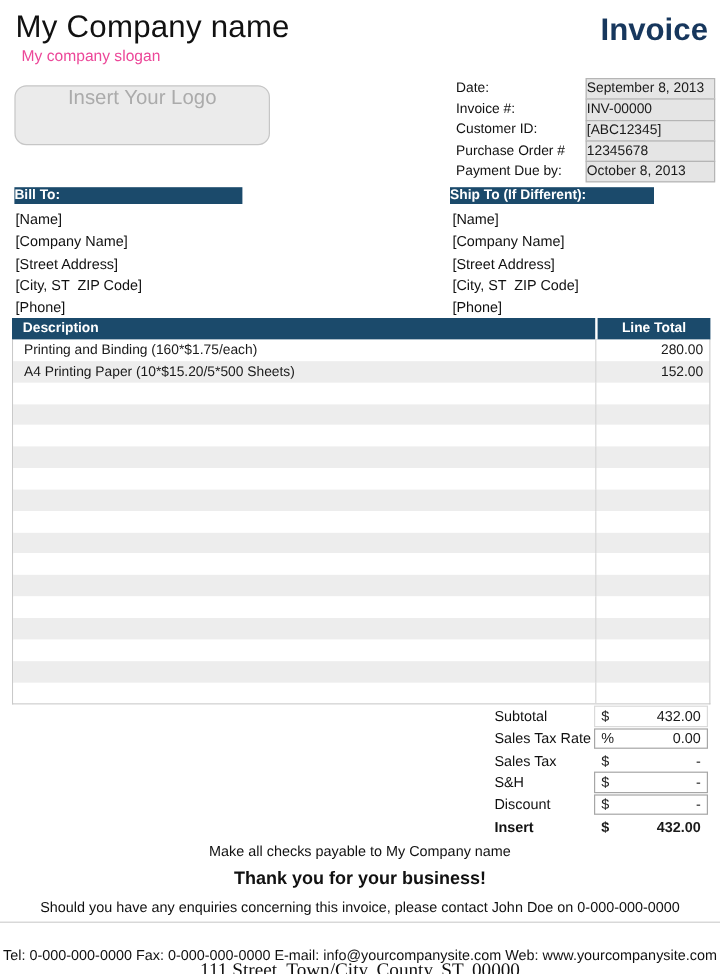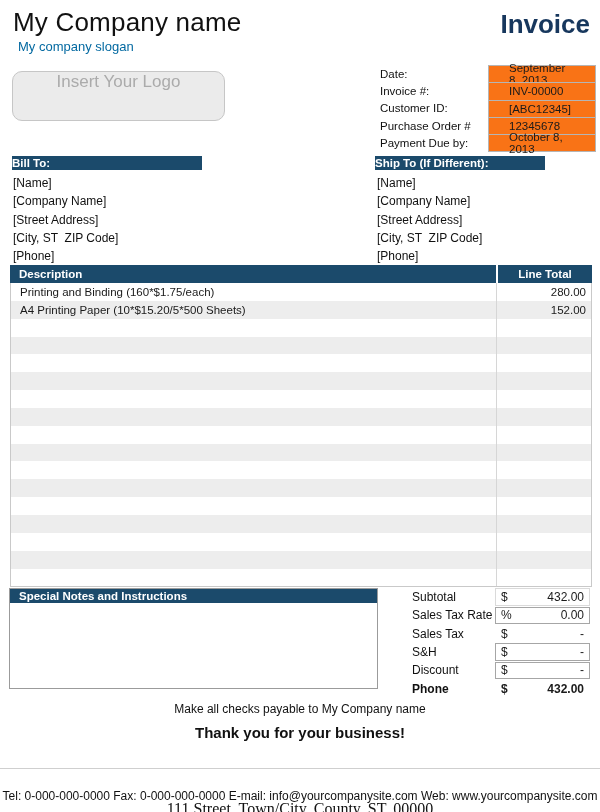--- a/index.html
+++ b/index.html
@@ -7,34 +7,34 @@
     --invoice-blue:#17375D;
     --stripe-gray:#EDEDED;
   }
   *{margin:0;padding:0;box-sizing:border-box;}
   html,body{background:#fff;}
   body{font-family:"Liberation Sans","DejaVu Sans",sans-serif;color:#1a1a1a;}
   .page{position:relative;width:600px;height:812px;background:#fff;overflow:hidden;}
 
   
   .company-name{position:absolute;left:13px;top:7px;font-size:26px;font-weight:400;color:#111;letter-spacing:.2px;}
-  .slogan{position:absolute;left:18px;top:39px;font-size:13px;color:#0369a1;}
+  .slogan{position:absolute;left:18px;top:39px;font-size:13px;color:#ec4899;}
   .invoice-title{position:absolute;right:10px;top:9px;font-size:26px;font-weight:700;color:var(--invoice-blue,#17375D);}
 
   
   .logo-box{position:absolute;left:12px;top:71px;width:213px;height:50px;background:#EBEBEB;
     border:1px solid #C6C6C6;border-radius:10px;display:flex;align-items:flex-start;justify-content:center;}
   .logo-box span{font-size:17px;color:#ABABAB;}
 
   
   .meta{position:absolute;left:380px;top:65px;width:216px;}
   .meta-row{display:flex;height:17.3px;align-items:stretch;}
   .meta-label{width:108px;font-size:11.5px;display:flex;align-items:center;color:#111;}
-  .meta-value{width:108px;border:1px solid #B5B5B5;background:#f97316;font-size:11.5px;
-    display:flex;align-items:center;padding:0 20px;margin-bottom:-1px;}
+  .meta-value{width:108px;border:1px solid #B5B5B5;background:#e5e5e5;font-size:11.5px;
+    display:flex;align-items:center;padding:0 0;margin-bottom:-1px;}
 
   
   .addr-bar{position:absolute;height:14px;background:var(--bar-blue,#1B4A6B);color:#fff;
     font-size:11.5px;font-weight:700;display:flex;align-items:center;padding-left:0;}
   .bill-bar{left:12px;top:156px;width:190px;}
   .ship-bar{left:375px;top:156px;width:170px;}
   .addr-lines{position:absolute;top:174px;}
   .bill-lines{left:13px;}
   .ship-lines{left:377px;}
   .addr-line{height:18.3px;display:flex;align-items:center;font-size:12px;white-space:pre;color:#111;}
@@ -239,26 +239,20 @@
           <div class="cell-total"></div>
         </div>
 
         <div class="item-row">
           <div class="cell-desc"></div>
           <div class="cell-total"></div>
         </div>
       </div>
   </div>
 
-  <div class="notes">
-    <div class="notes-bar">
-      <span>Special Notes and Instructions</span>
-    </div>
-    <div class="notes-box"></div>
-  </div>
 
   <div class="totals">
 
       <div class="totals-row">
         <span class="totals-label">Subtotal</span>
         <span class="totals-box box-light">
           <span class="totals-symbol">$</span>
           <span class="totals-value">432.00</span>
         </span>
       </div>
@@ -289,27 +283,28 @@
 
       <div class="totals-row">
         <span class="totals-label">Discount</span>
         <span class="totals-box box-solid">
           <span class="totals-symbol">$</span>
           <span class="totals-value">-</span>
         </span>
       </div>
 
       <div class="totals-row">
-        <span class="totals-label">Phone</span>
+        <span class="totals-label">Insert</span>
         <span class="totals-box box-none">
           <span class="totals-symbol">$</span>
           <span class="totals-value">432.00</span>
         </span>
       </div>
     </div>
 
   <div class="f-center f-thanks">Thank you for your business!</div>
   <div class="f-center f-checks">Make all checks payable to My Company name</div>
+  <div class="f-center f-enquiries">Should you have any enquiries concerning this invoice, please contact John Doe on 0-000-000-0000</div>
   <div class="f-rule"></div>
   <div class="f-center f-address">111 Street, Town/City, County, ST, 00000</div>
   <div class="f-center f-contact">Tel: 0-000-000-0000 Fax: 0-000-000-0000 E-mail: info@yourcompanysite.com Web: www.yourcompanysite.com</div>
 
 </div>
 
 </body></html>

